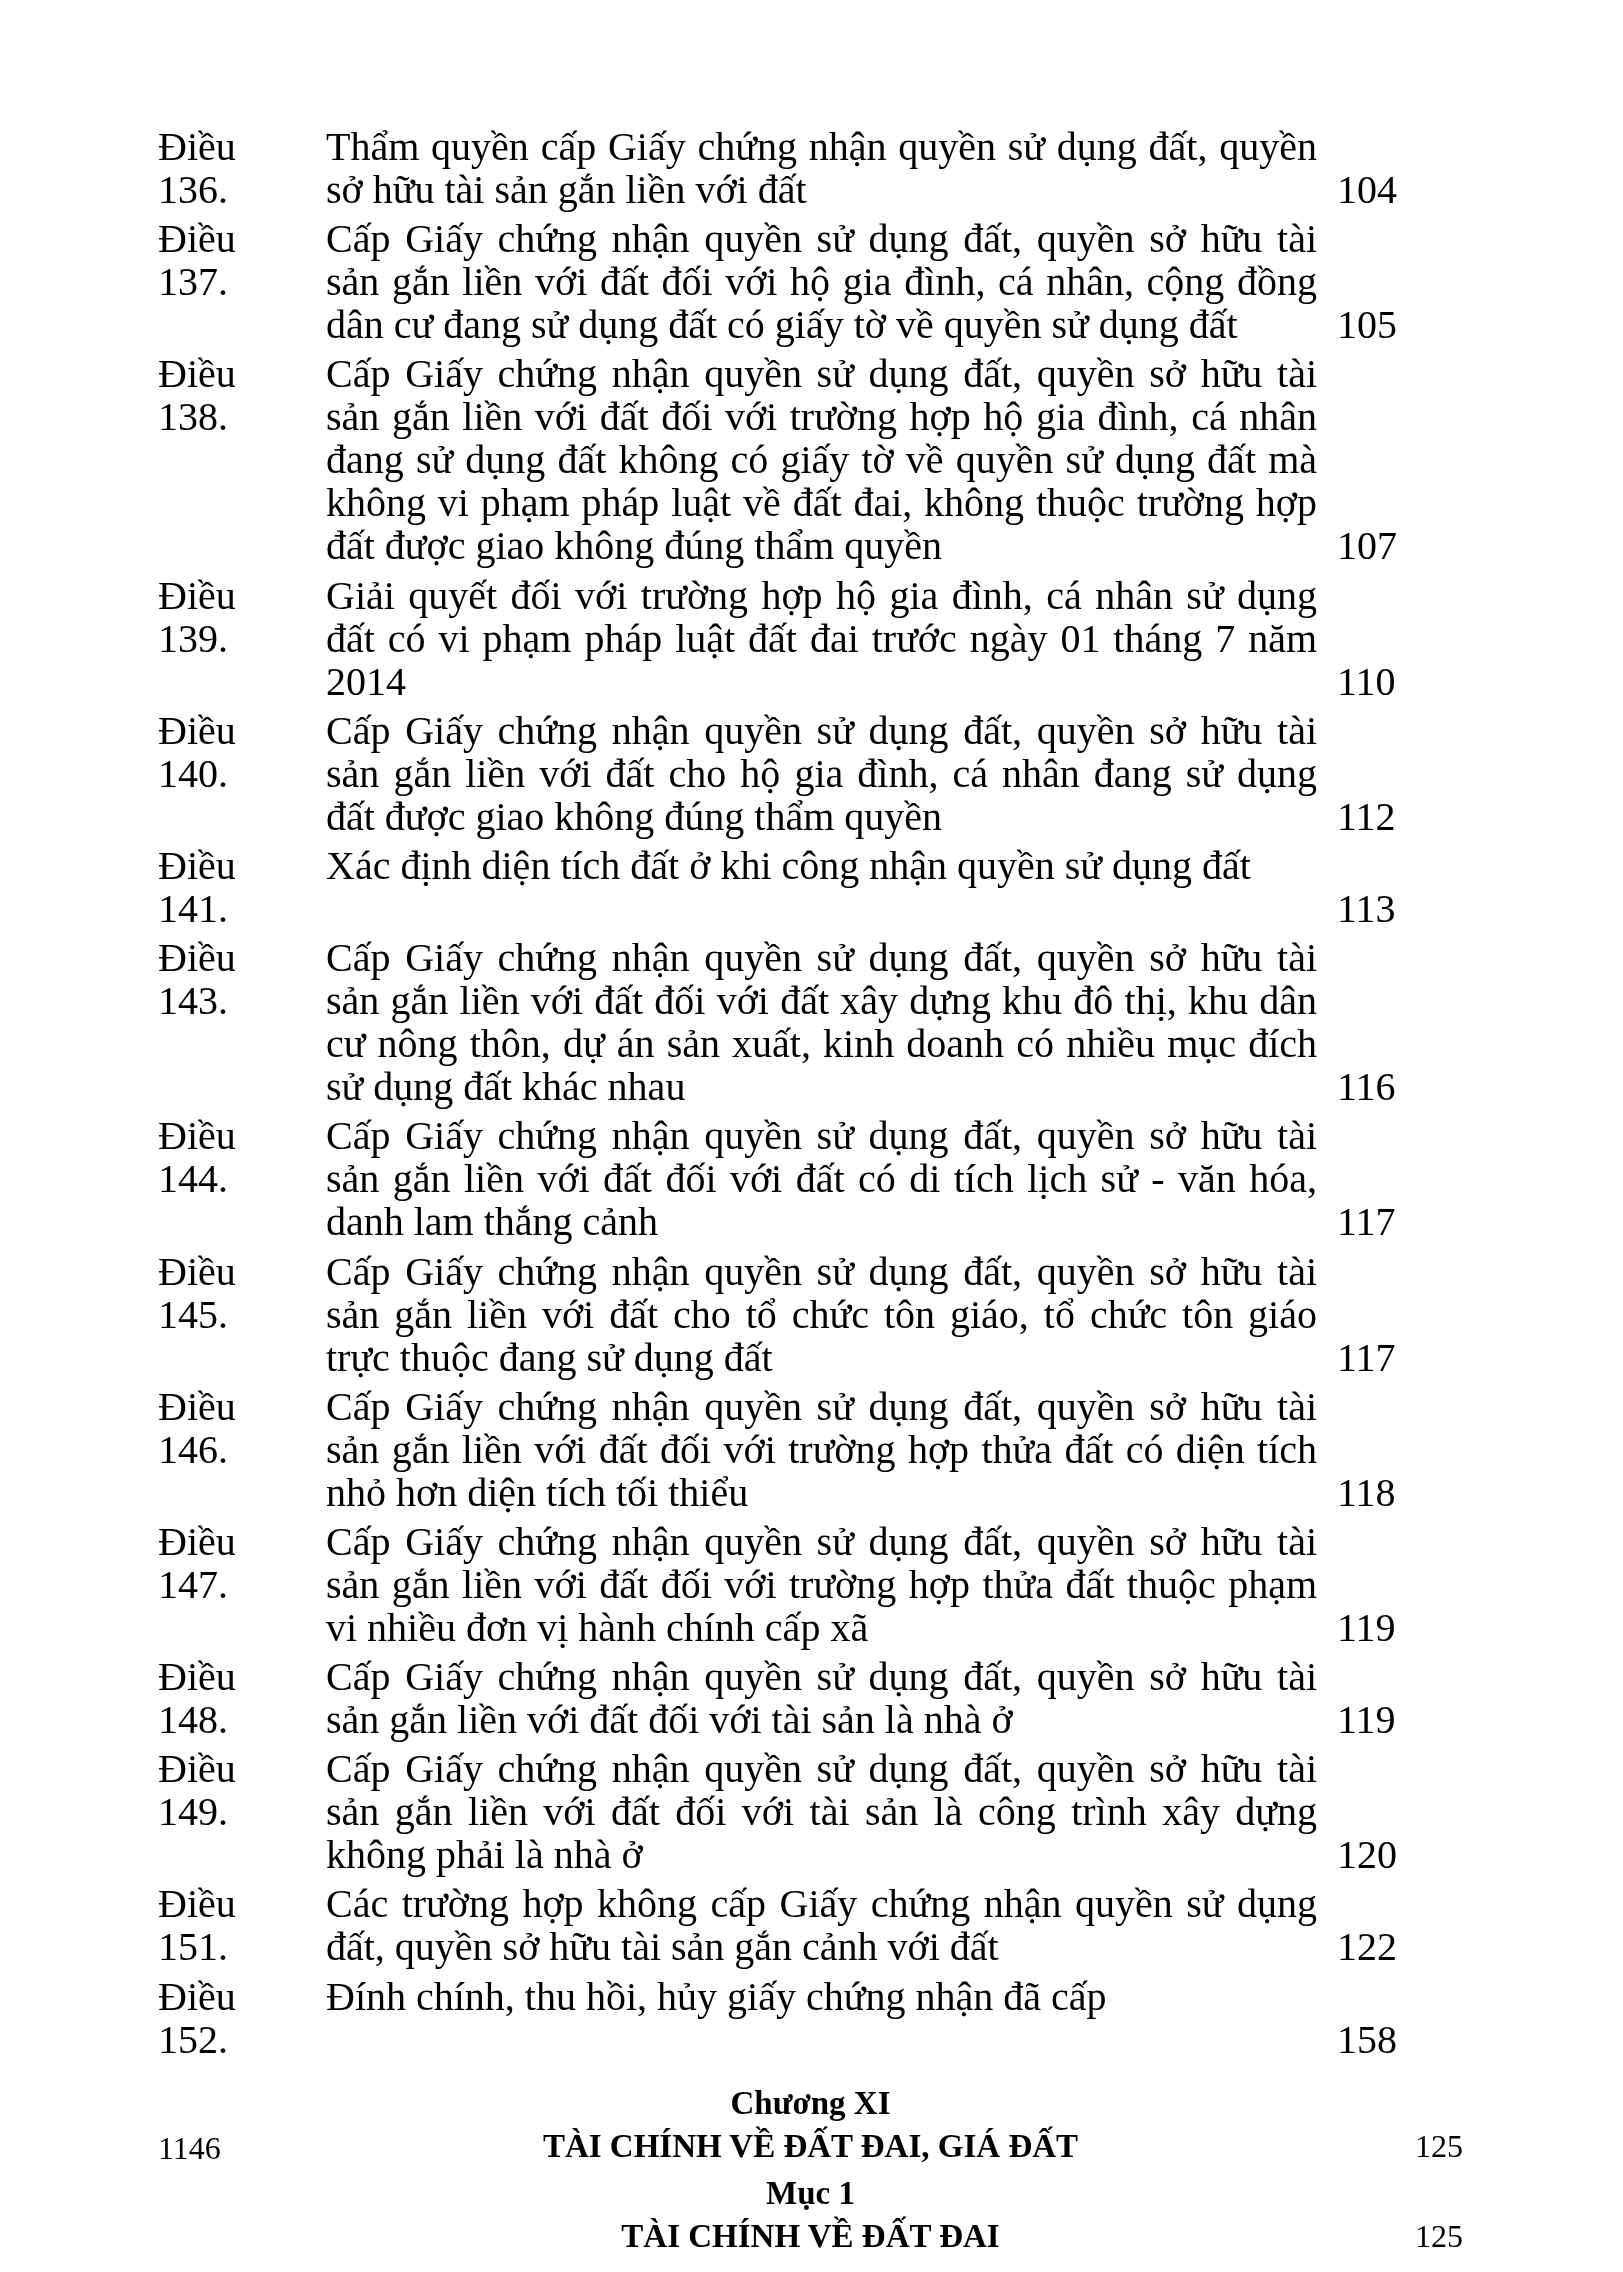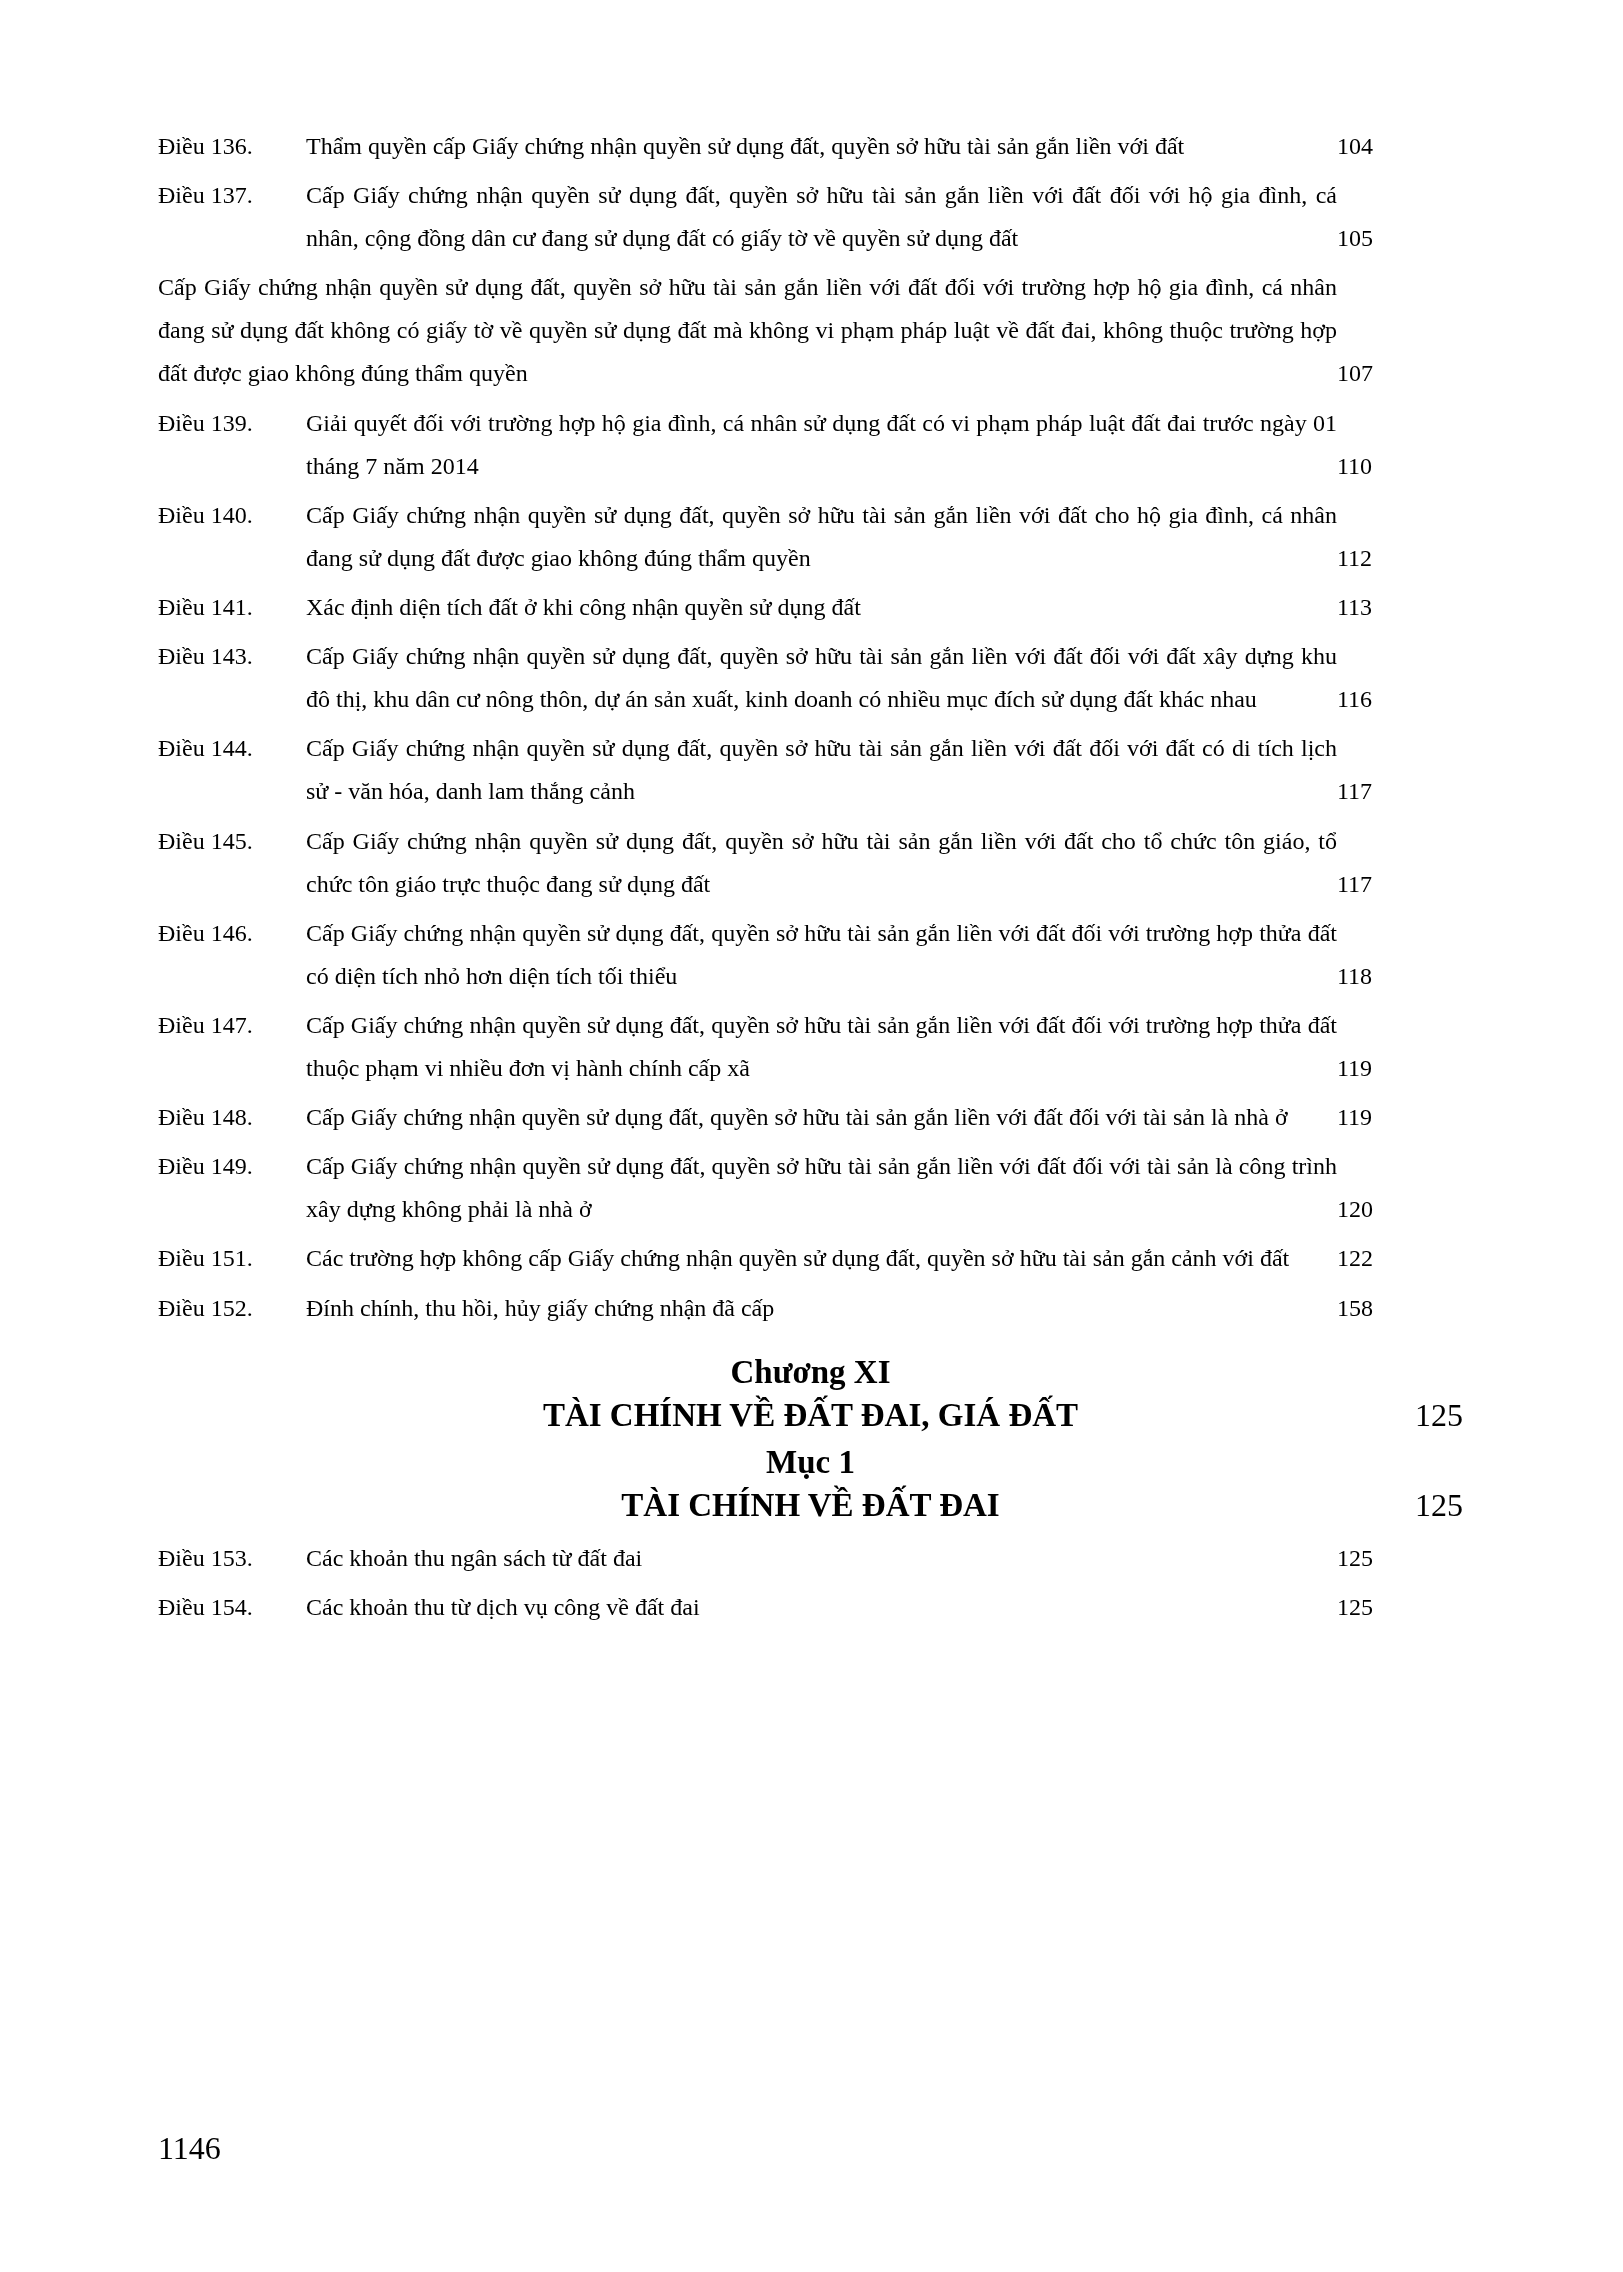--- a/index.html
+++ b/index.html
@@ -15,22 +15,23 @@
     color: #000000;
     font-family: "Liberation Serif", "DejaVu Serif", serif;
     overflow: hidden;
   }
   .content {
     padding: 125px 160px 0 158px; 
   }
   .entry {
     display: flex;
     margin-bottom: 6.2px;
-    font-size: 24px;
+    font-size: 40px;
     line-height: 43px;
+    gap: 20px;
   }
   .entry .lbl {
     flex: 0 0 148px;
     width: 148px;
   }
   .entry .ttl {
     flex: 1 1 auto;
     text-align: justify;
   }
   .entry .pg {
@@ -80,20 +81,21 @@
           <span class="lbl">Điều 136.</span>
           <span class="ttl">Thẩm quyền cấp Giấy chứng nhận quyền sử dụng đất, quyền sở hữu tài sản gắn liền với đất</span>
           <span class="pg">104</span>
         </div>
         <div class="entry">
           <span class="lbl">Điều 137.</span>
           <span class="ttl">Cấp Giấy chứng nhận quyền sử dụng đất, quyền sở hữu tài sản gắn liền với đất đối với hộ gia đình, cá nhân, cộng đồng dân cư đang sử dụng đất có giấy tờ về quyền sử dụng đất</span>
           <span class="pg">105</span>
         </div>
         <div class="entry">
+          <span class="lbl">Điều 138.</span>
           <span class="ttl">Cấp Giấy chứng nhận quyền sử dụng đất, quyền sở hữu tài sản gắn liền với đất đối với trường hợp hộ gia đình, cá nhân đang sử dụng đất không có giấy tờ về quyền sử dụng đất mà không vi phạm pháp luật về đất đai, không thuộc trường hợp đất được giao không đúng thẩm quyền</span>
           <span class="pg">107</span>
         </div>
         <div class="entry">
           <span class="lbl">Điều 139.</span>
           <span class="ttl">Giải quyết đối với trường hợp hộ gia đình, cá nhân sử dụng đất có vi phạm pháp luật đất đai trước ngày 01 tháng 7 năm 2014</span>
           <span class="pg">110</span>
         </div>
         <div class="entry">
           <span class="lbl">Điều 140.</span>

